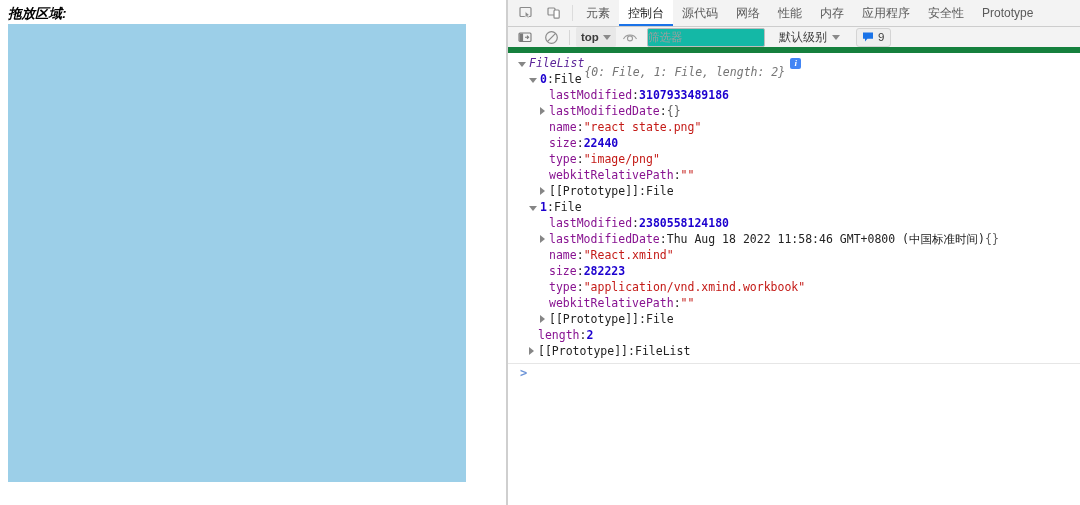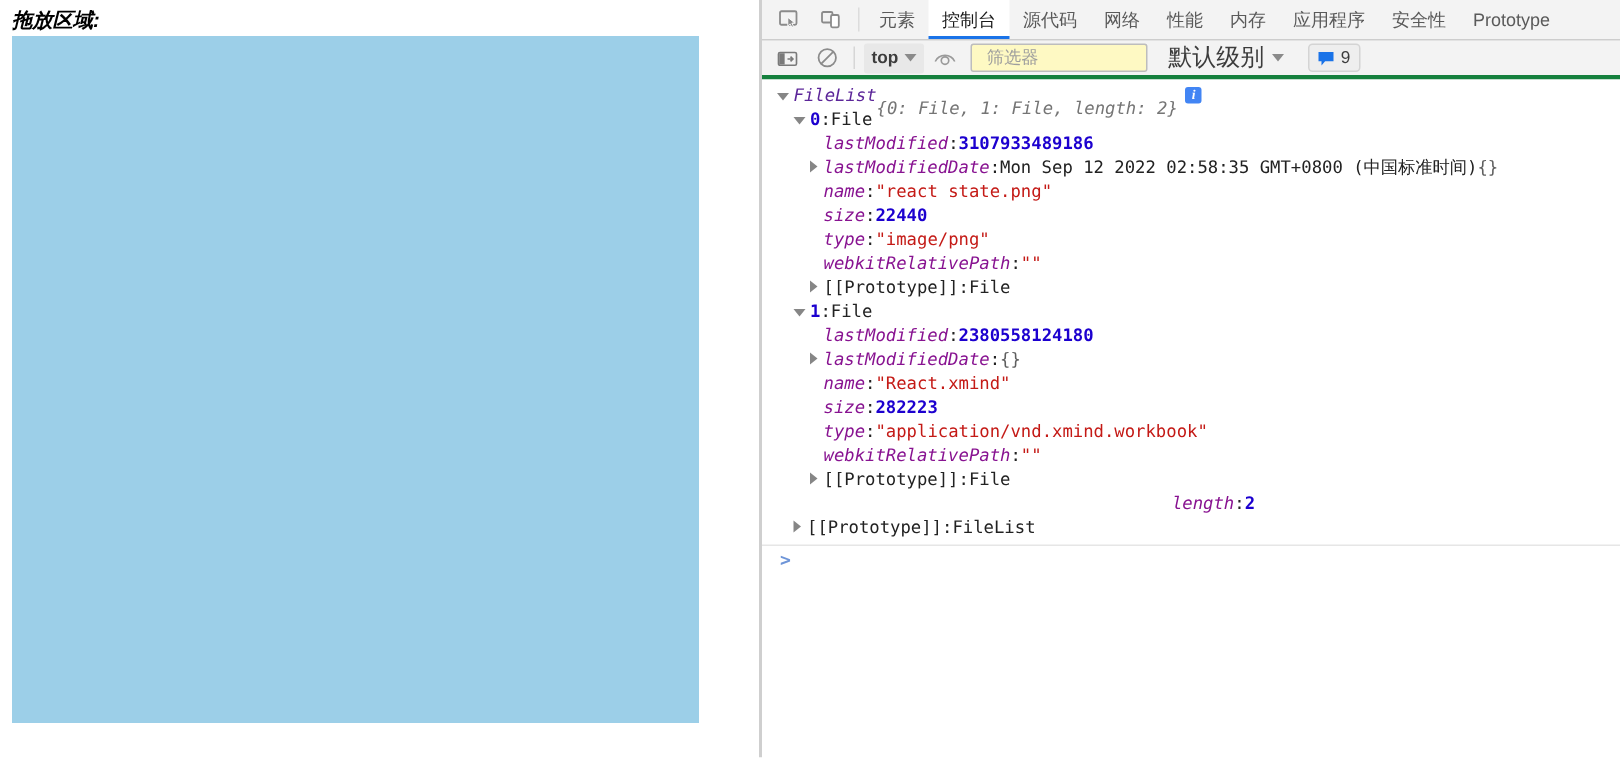--- a/index.html
+++ b/index.html
@@ -77,21 +77,21 @@
   .tab.active::after {
     content: ""; position: absolute;
     left: 0; right: 0; bottom: 0; height: 2px;
     background: #1a73e8;
   }
 
   
   #filterbar {
     height: 26px; min-height: 26px;
     background: #f3f3f3;
-    border-bottom: 3px solid #15803d;
+    border-bottom: 6px solid #15803d;
     display: flex; align-items: center;
     padding-left: 5px;
     gap: 2px;
   }
   .fbtn {
     width: 24px; height: 22px;
     display: flex; align-items: center; justify-content: center;
     cursor: pointer; border-radius: 2px;
   }
   .fsep { width: 1px; height: 15px; background: #d6d6d6; margin: 0 4px; }
@@ -104,32 +104,32 @@
   }
   .caret {
     width: 0; height: 0;
     border-left: 4px solid transparent;
     border-right: 4px solid transparent;
     border-top: 5px solid #8a8a8a;
   }
   #filter-input {
     width: 118px; height: 19px;
     border: 1px solid #bdbdbd; border-radius: 2px;
-    background: #fef9c3;
+    background: #14b8a6;
     font-size: 11.5px; color: #333;
-    padding: 0 10px;
+    padding: 0 0;
     font-family: "Liberation Sans", sans-serif;
     outline: none;
     margin-left: 3px;
   }
   #filter-input::placeholder { color: #9e9e9e; }
   .level-select {
     display: flex; align-items: center; gap: 5px;
     height: 20px; padding: 0 4px;
-    font-size: 16px; color: #3c3c3c;
+    font-size: 12px; color: #3c3c3c;
     cursor: pointer; margin-left: 8px; white-space: nowrap;
   }
   .msg-badge {
     display: flex; align-items: center; gap: 4px;
     height: 19px; padding: 0 6px 0 5px;
     background: #eeeeee; border: 1px solid #d4d4d4; border-radius: 3px;
     margin-left: 10px; cursor: pointer;
   }
   .msg-badge .count { font-size: 11.5px; color: #3c3c3c; }
 
@@ -164,21 +164,21 @@
     border-right: 4px solid transparent;
     border-top: 5px solid #868686;
     border-bottom: 0;
     margin-right: 3px;
     position: relative; top: 1px;
   }
   .tri-space { display: inline-block; width: 9px; flex: none; }
 
   .k-class  { color: #5c2699; font-style: italic; }
   .k-prev   { color: #757575; font-style: italic; margin-top: 17px; }
-  .k-prop   { color: #881391; font-style: italic; }
+  .k-prop   { color: #881391; }
   .k-num    { color: #1c00cf; font-weight: bold; }
   .k-str    { color: #c41a16; }
   .k-plain  { color: #222; }
   .k-grey   { color: #5f5f5f; }
 
   .info-icon {
     display: inline-flex; align-items: center; justify-content: center;
     width: 11px; height: 11px; border-radius: 2px;
     background: #4285f4; color: #fff;
     font-family: "Liberation Serif", serif;
@@ -314,21 +314,20 @@
           <div class="line" style="padding-left: 32px;">
             <span class="tri-space"></span>
             <span class="k-prop">lastModified</span>
             <span class="k-plain">: </span>
             <span class="k-num">3107933489186</span>
           </div>
           <div class="line" style="padding-left: 32px;">
             <span class="tri"></span>
             <span class="k-prop">lastModifiedDate</span>
             <span class="k-plain">: </span>
-            <span class="k-plain">Mon Sep 12 2022 02:58:35 GMT+0800 (中国标准时间)</span>
             <span class="k-grey"> {}</span>
           </div>
           <div class="line" style="padding-left: 32px;">
             <span class="tri-space"></span>
             <span class="k-prop">name</span>
             <span class="k-plain">: </span>
             <span class="k-str">"react state.png"</span>
           </div>
           <div class="line" style="padding-left: 32px;">
             <span class="tri-space"></span>
@@ -363,20 +362,21 @@
           <div class="line" style="padding-left: 32px;">
             <span class="tri-space"></span>
             <span class="k-prop">lastModified</span>
             <span class="k-plain">: </span>
             <span class="k-num">2380558124180</span>
           </div>
           <div class="line" style="padding-left: 32px;">
             <span class="tri"></span>
             <span class="k-prop">lastModifiedDate</span>
             <span class="k-plain">: </span>
+            <span class="k-plain">Thu Aug 18 2022 11:58:46 GMT+0800 (中国标准时间)</span>
             <span class="k-grey"> {}</span>
           </div>
           <div class="line" style="padding-left: 32px;">
             <span class="tri-space"></span>
             <span class="k-prop">name</span>
             <span class="k-plain">: </span>
             <span class="k-str">"React.xmind"</span>
           </div>
           <div class="line" style="padding-left: 32px;">
             <span class="tri-space"></span>
@@ -395,21 +395,21 @@
             <span class="k-prop">webkitRelativePath</span>
             <span class="k-plain">: </span>
             <span class="k-str">""</span>
           </div>
           <div class="line" style="padding-left: 32px;">
             <span class="tri"></span>
             <span class="k-plain">[[Prototype]]</span>
             <span class="k-plain">: </span>
             <span class="k-plain">File</span>
           </div>
-          <div class="line" style="padding-left: 21px; justify-content: center;">
+          <div class="line" style="padding-left: 21px;">
             <span class="tri-space"></span>
             <span class="k-prop">length</span>
             <span class="k-plain">: </span>
             <span class="k-num">2</span>
           </div>
           <div class="line" style="padding-left: 21px;">
             <span class="tri"></span>
             <span class="k-plain">[[Prototype]]</span>
             <span class="k-plain">: </span>
             <span class="k-plain">FileList</span>

